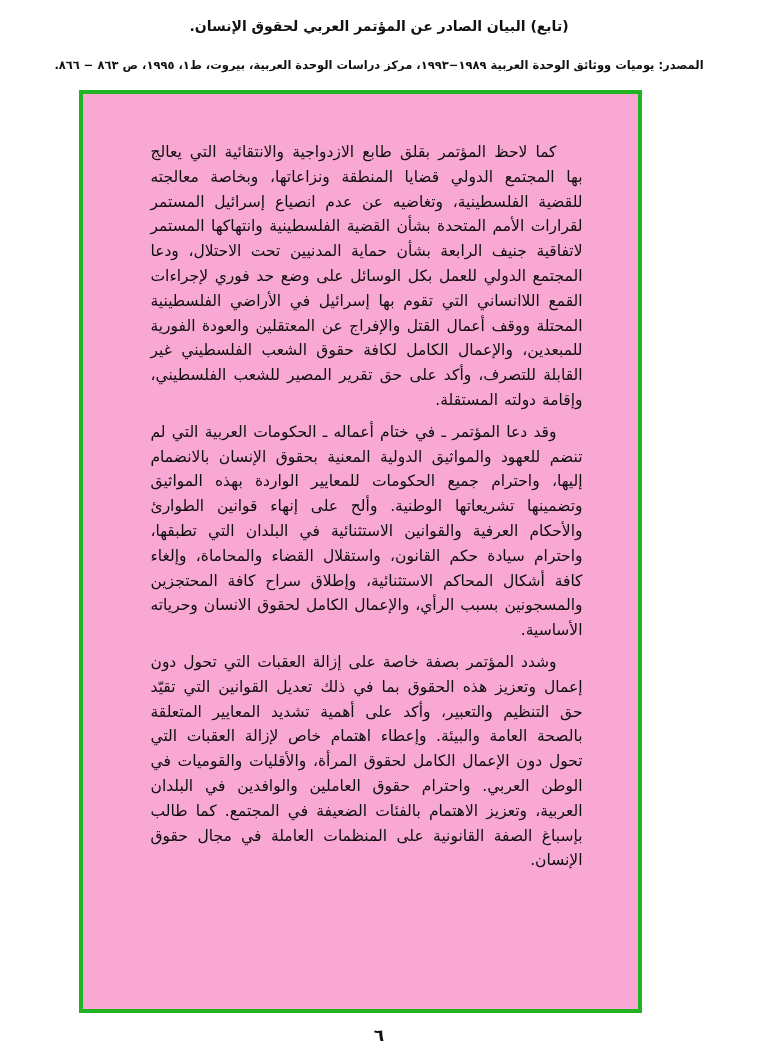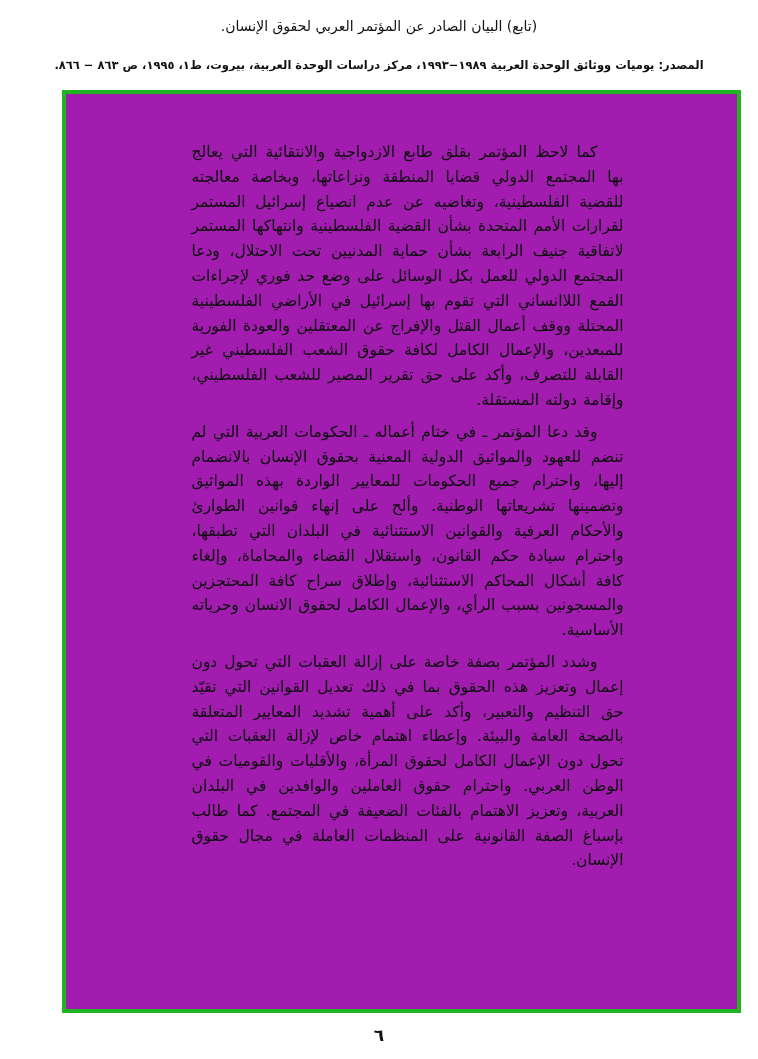--- a/index.html
+++ b/index.html
@@ -16,39 +16,39 @@
     overflow: hidden;
   }
   
   .page-header {
     direction: rtl;
     text-align: center;
     padding-top: 18px;
   }
   .hdr-title {
     font-size: 14px;
-    font-weight: normal;
+    font-weight: bold;
     color: #111;
     letter-spacing: 0;
   }
   .hdr-source {
     margin-top: 24px;
     font-size: 11.5px;
     font-weight: bold;
     color: #111;
   }
   
   .green-box {
     position: absolute;
-    left: 62px;
+    left: 79px;
     top: 90px;
-    width: 679px;
+    width: 563px;
     height: 923px;
     border: 4px solid #22b322; 
-    background: #a21caf;
+    background: #f9a8d4;
   }
   .text-col {
     direction: rtl;
     width: 432px;
     margin: 46px auto 0 auto;
     
     transform: translateX(6px);
     font-size: 15.5px;
     line-height: 1.6;
     color: #0d0d0d;

